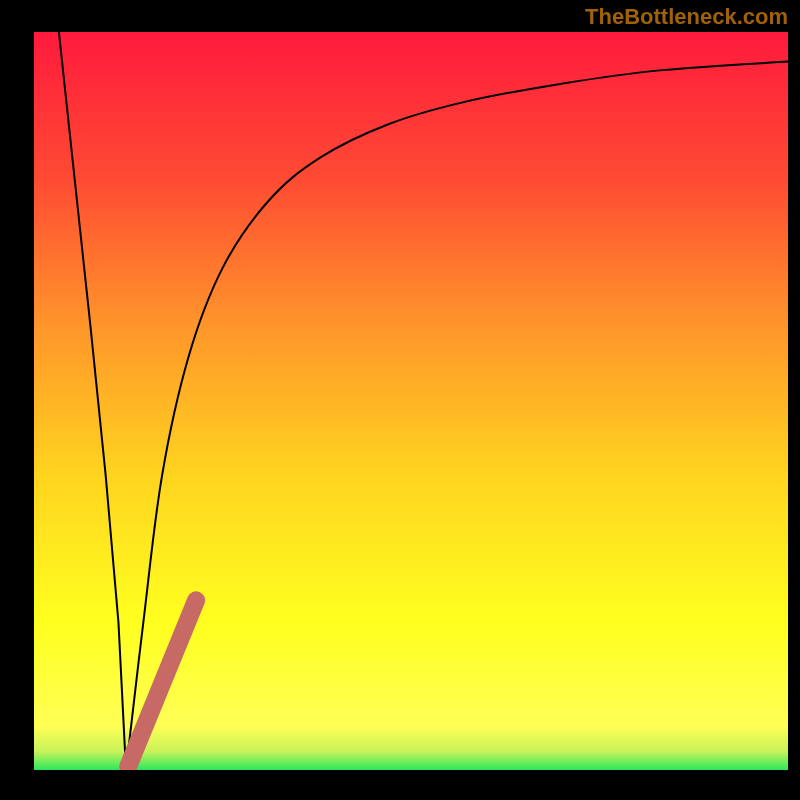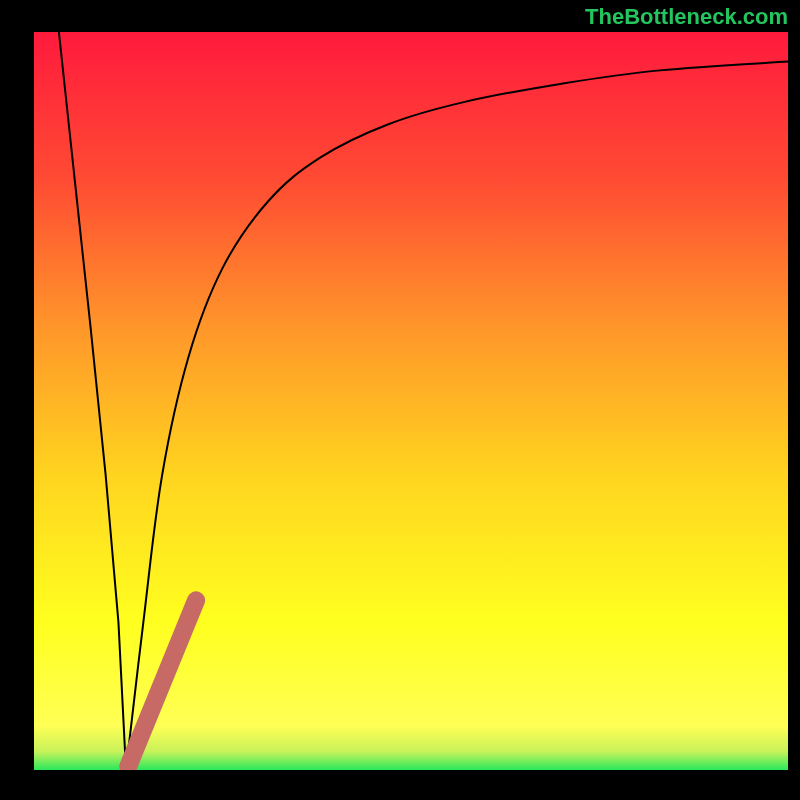--- a/index.html
+++ b/index.html
@@ -18,21 +18,21 @@
   }
   .plot {
     position: absolute;
     box-sizing: border-box;
   }
   .watermark {
     position: absolute;
     font-family: Arial, Helvetica, sans-serif;
     font-weight: 600;
     font-size: 22px;
-    color: #22c55e;
+    color: #a16207;
     letter-spacing: 0px;
     right: 12px;
     top: 4px;
   }
   svg {
     display: block;
   }
 </style>
 </head>
 <body>

